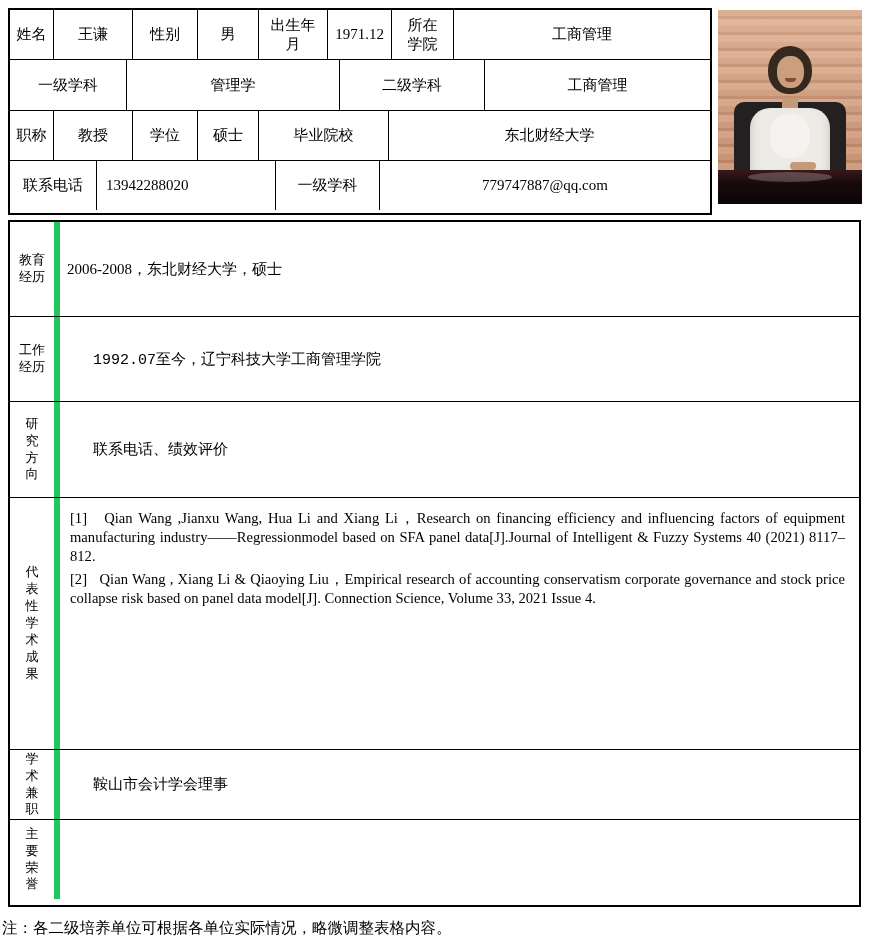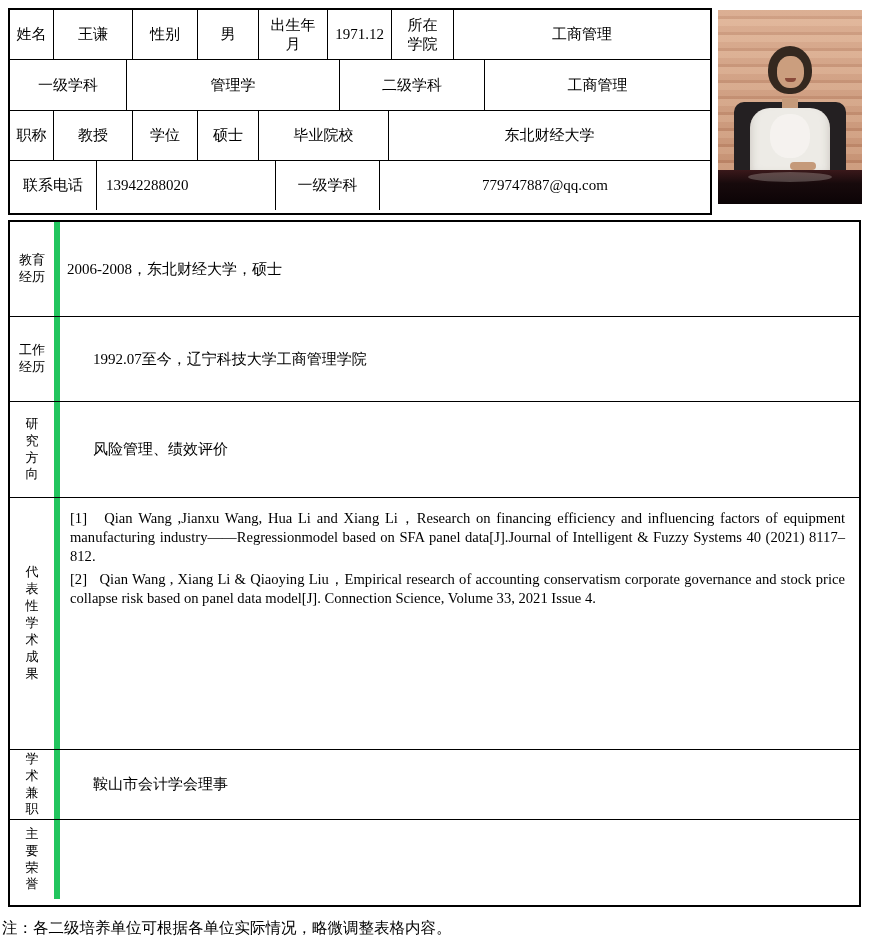--- a/index.html
+++ b/index.html
@@ -26,21 +26,21 @@
   .grow{flex:1;}
   .left{justify-content:flex-start;text-align:left;padding-left:9px;}
   
   .b-label{width:50px;border-right:6px solid #22c55e;box-sizing:border-box;
     display:flex;align-items:center;justify-content:center;text-align:center;
     font-size:13px;line-height:1.3;white-space:pre-line;}
   .b-content{flex:1;display:flex;align-items:center;box-sizing:border-box;
     font-size:15px;text-align:left;}
   .h95{height:95px}.h85{height:85px}.h96{height:96px}.h252{height:252px}.h70{height:70px}.h79{height:79px}
   .pad7{padding-left:7px;}
-  .pad33{padding-left:33px;}
+  .pad33{padding-left:33px;font-family:Liberation Mono, monospace;}
   .pubs{display:block;padding:7px 10px 0 6px;font-size:14.6px;line-height:1.3;
     text-align:justify;align-items:flex-start;}
   .pub-item{margin:4px;}
   
   #footnote{position:absolute;left:2px;top:910px;font-size:15.5px;margin-top:8px;}
   
   #photo{
     position:absolute;left:718px;top:10px;width:144px;height:194px;overflow:hidden;
     background:repeating-linear-gradient(180deg,#d09d7f 0px,#d09d7f 6px,#c18a6c 6px,#c18a6c 9px,#d9aa8c 9px,#d9aa8c 16px);
   }
@@ -128,21 +128,21 @@
   <div class="row h85">
     <div class="b-label">工作
 经历</div>
     <div class="b-content pad33">1992.07至今，辽宁科技大学工商管理学院</div>
   </div>
   <div class="row h96">
     <div class="b-label">研
 究
 方
 向</div>
-    <div class="b-content pad33">风险管理、绩效评价</div>
+    <div class="b-content pad33">联系电话、绩效评价</div>
   </div>
   <div class="row h252">
     <div class="b-label">代
 表
 性
 学
 术
 成
 果</div>
     <div class="b-content pubs">

